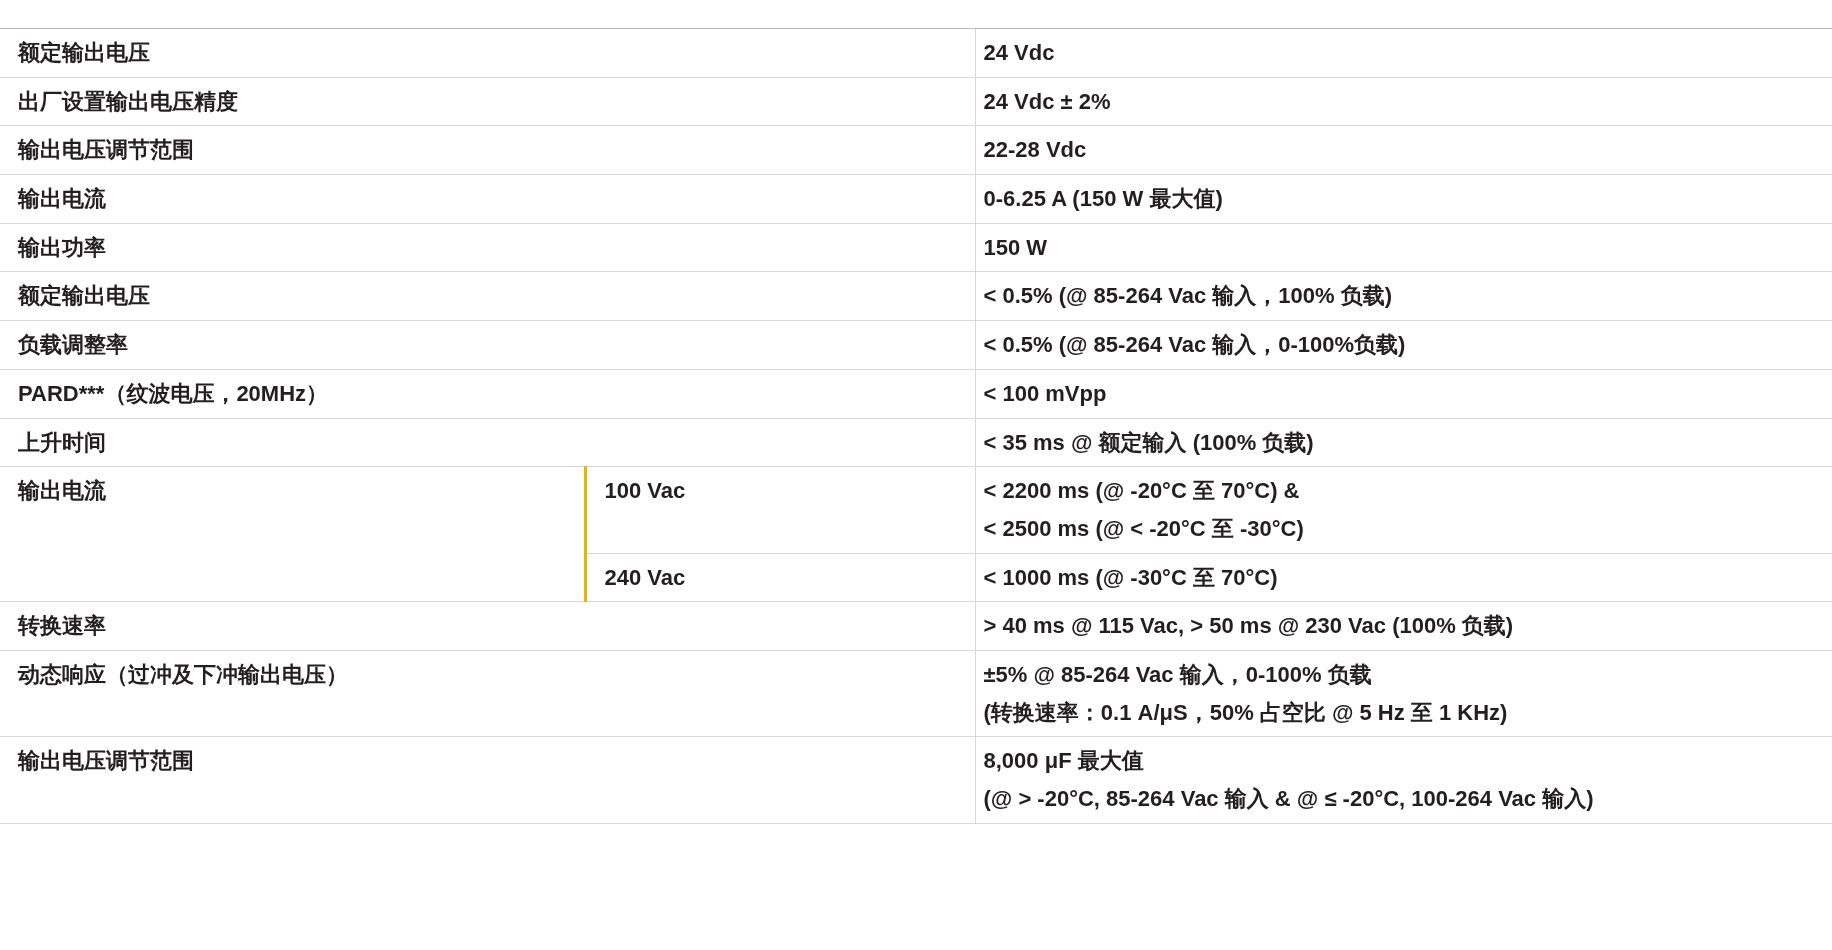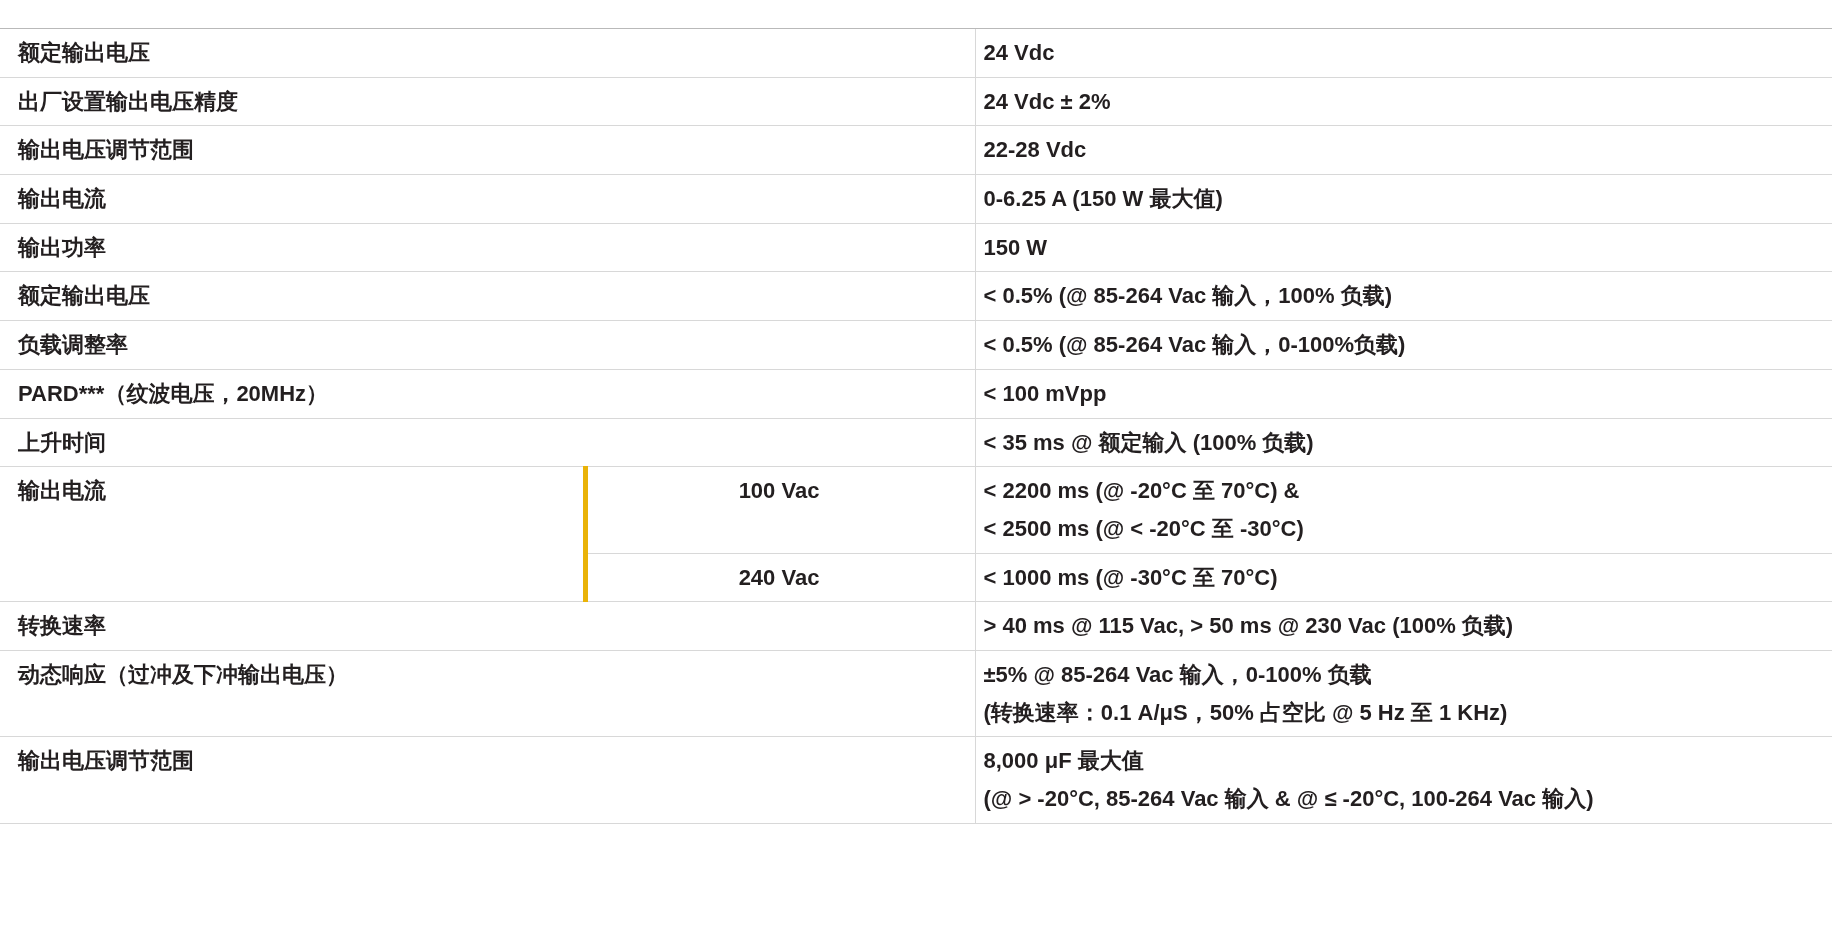--- a/index.html
+++ b/index.html
@@ -45,22 +45,22 @@
     line-height: 1.35;
     vertical-align: top;
     color: #231f20;
     font-weight: bold;
   }
   table.spec td.val {
     border-left: 1px solid #d8d8d8;
     padding-left: 8px;
   }
   table.spec td.mid {
-    text-align: center;
-    border-left: 5px solid #eab308;
+    text-align: left;
+    border-left: 3px solid #eab308;
     padding-right: 22px;
     margin-left: 42px;
   }
   table.spec td.label-tall {
     border-bottom: 1px solid #d8d8d8;
   }
   .line2 {
     display: block;
     margin-top: 8px;
   }

